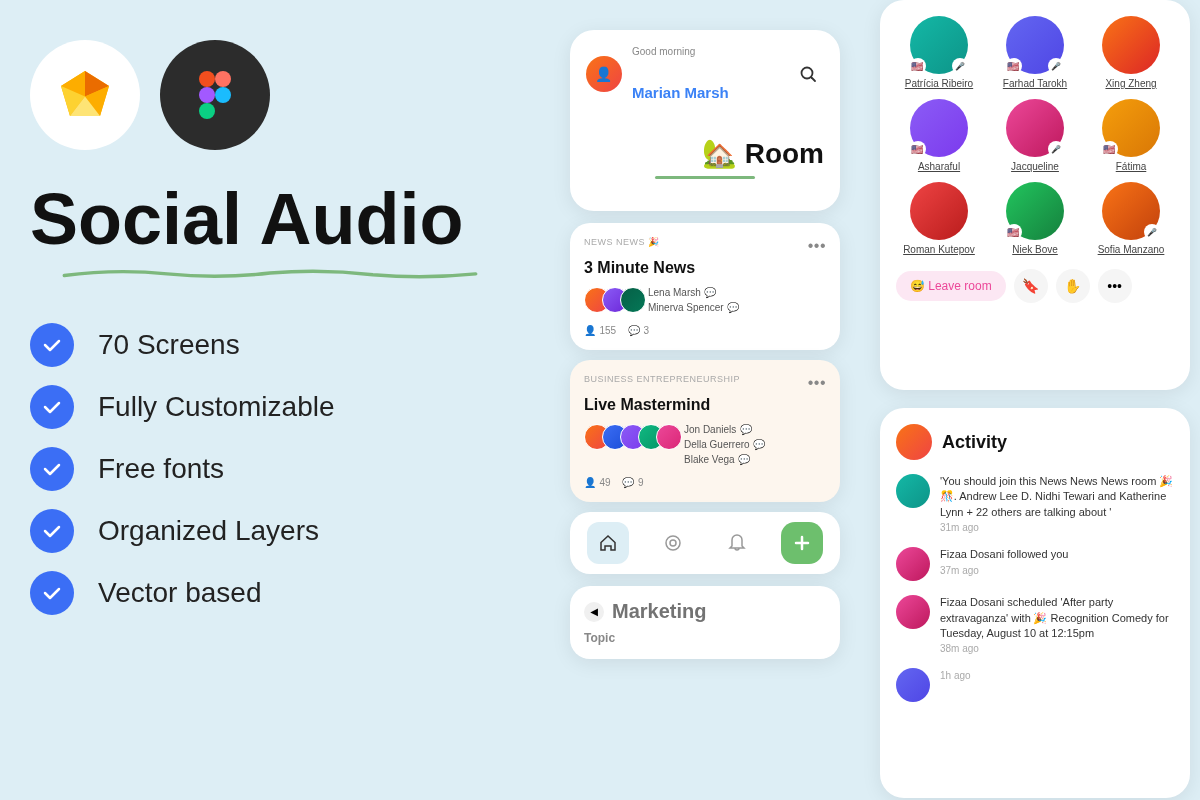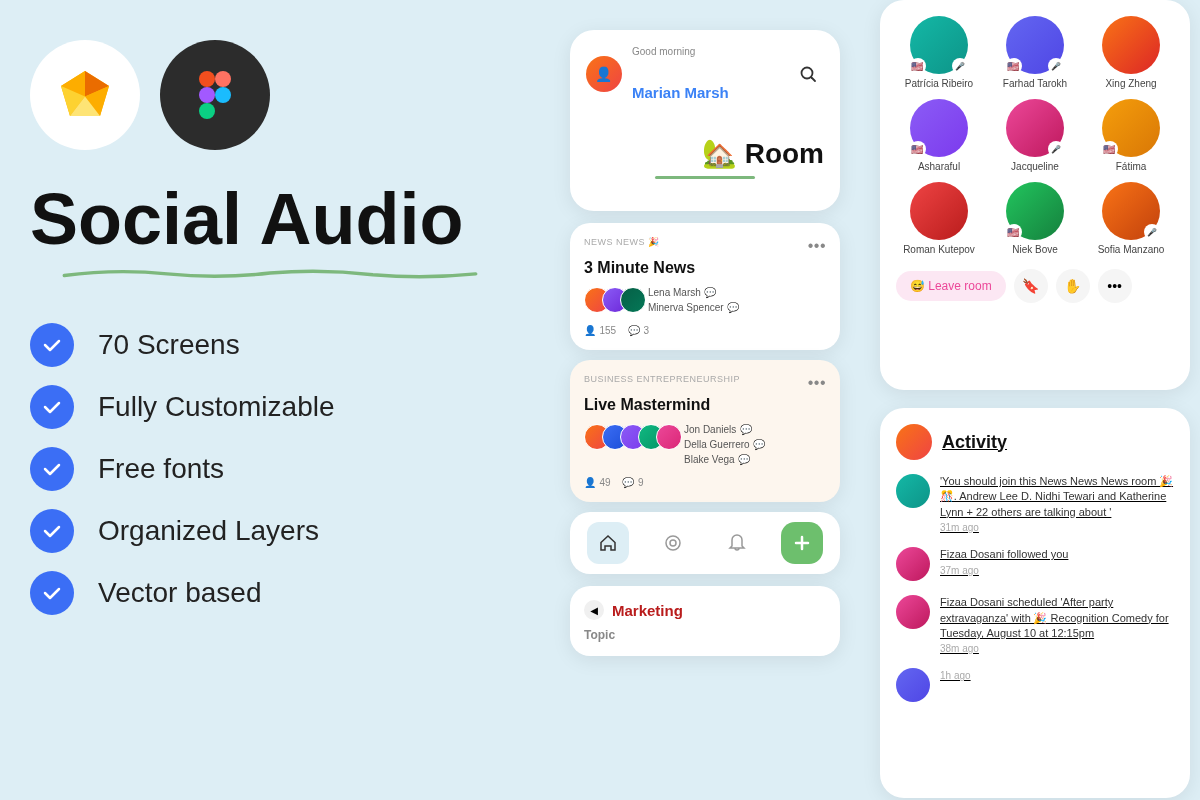--- a/index.html
+++ b/index.html
@@ -327,23 +327,23 @@
       display: flex;
       align-items: center;
       justify-content: center;
       background: #f0f0f0;
       border-radius: 50%;
       cursor: pointer;
       font-size: 10px;
     }
 
     .marketing-title {
-      font-size: 15px;
+      font-size: 20px;
       font-weight: 700;
-      color: #b91c1c;
+      color: #737373;
     }
 
     .topic-label {
       font-size: 12px;
       font-weight: 600;
       color: #888;
     }
 
     
     .right-top {
@@ -369,20 +369,21 @@
       display: flex;
       flex-direction: column;
       align-items: center;
       gap: 4px;
     }
 
     .participant-name {
       font-size: 10px;
       color: #444;
       text-align: center;
+      text-decoration: underline;
     }
 
     .flag-badge {
       position: absolute;
       bottom: 0;
       left: 0;
       font-size: 10px;
       background: white;
       border-radius: 50%;
       width: 16px;
@@ -443,21 +444,20 @@
       position: absolute;
       right: 10px;
       top: 408px;
       width: 310px;
       background: white;
       border-radius: 24px;
       padding: 16px;
       box-shadow: 0 4px 20px rgba(0,0,0,0.08);
       height: 390px;
       overflow: hidden;
-      text-decoration: underline;
     }
 
     .activity-header {
       display: flex;
       align-items: center;
       gap: 10px;
       margin-bottom: 14px;
     }
 
     .activity-avatar {

